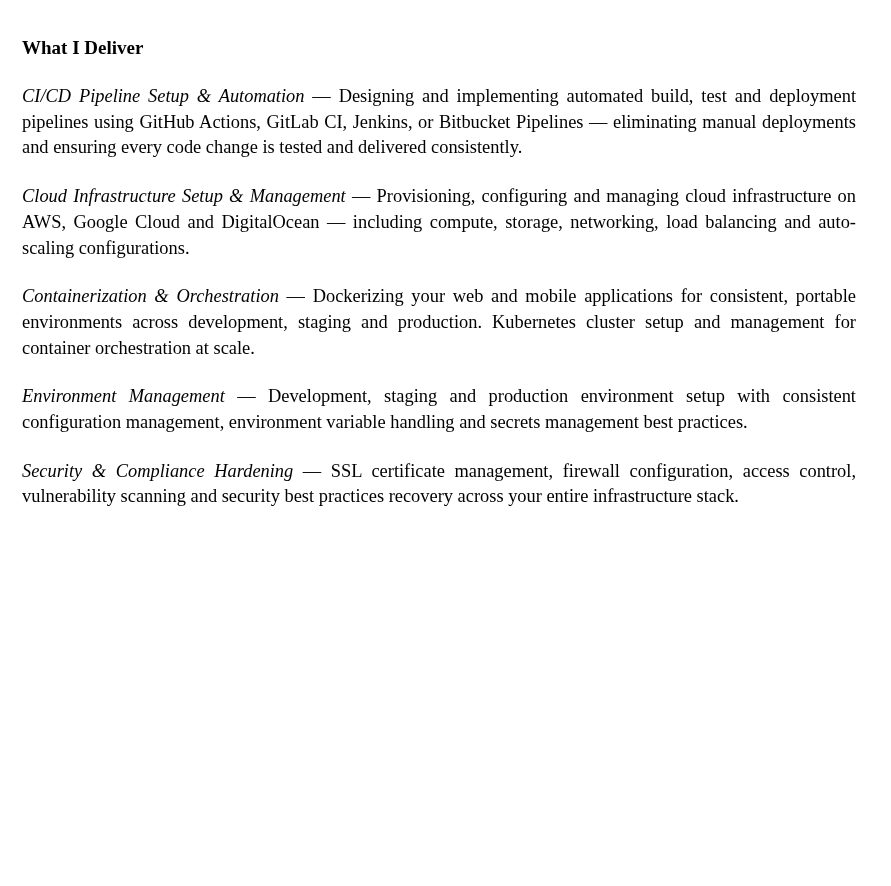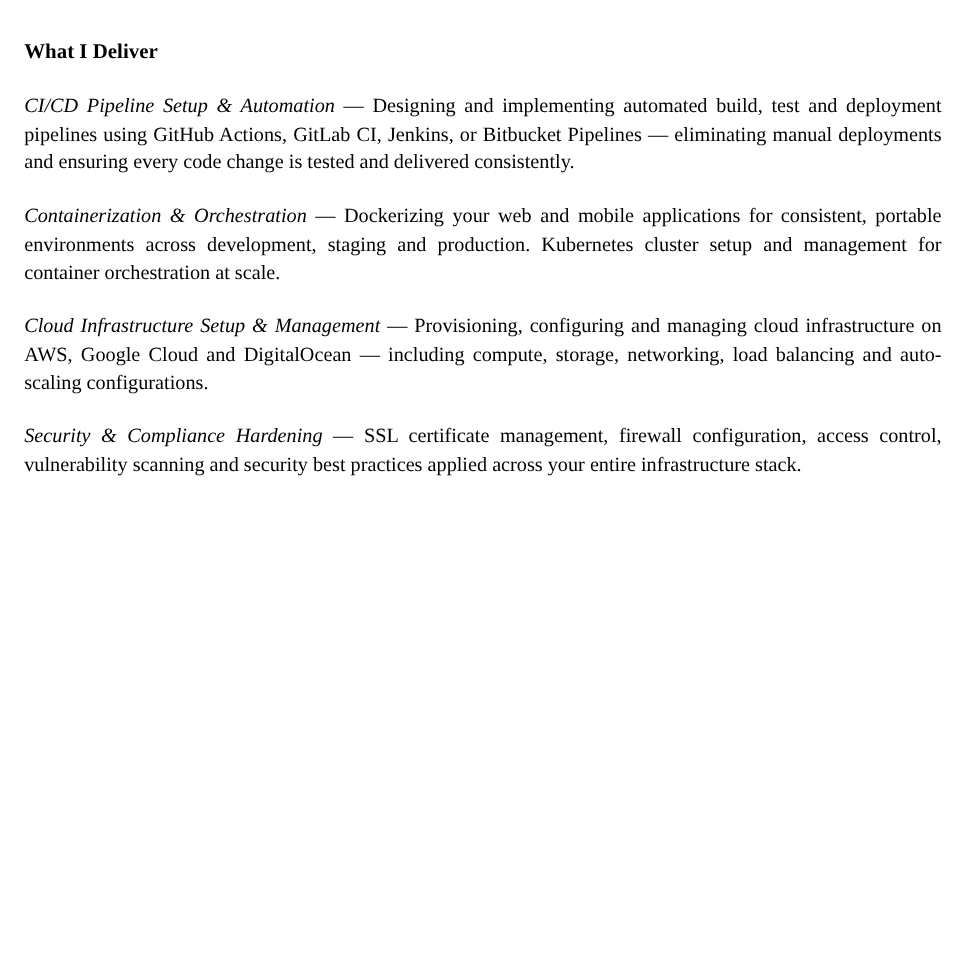--- a/index.html
+++ b/index.html
@@ -44,23 +44,24 @@
 </style>
 </head>
 <body>
 
 <div class="page">
 
   <h1 class="heading">What I Deliver</h1>
 
   <p class="para"><i class="term">CI/CD Pipeline Setup &amp; Automation</i><span class="desc"> — Designing and implementing automated build, test and deployment pipelines using GitHub Actions, GitLab CI, Jenkins, or Bitbucket Pipelines — elimi­nating manual deployments and ensuring every code change is tested and delivered consistently.</span></p>
 
+  <p class="para"><i class="term">Cloud Infrastructure Setup &amp; Management</i><span class="desc"> — Provisioning, configuring and managing cloud infra­structure on AWS, Google Cloud and DigitalOcean — including compute, storage, networking, load balancing and auto-scaling configurations.</span></p>
+
   <p class="para"><i class="term">Containerization &amp; Orchestration</i><span class="desc"> — Dockerizing your web and mobile applications for consistent, portable environments across development, staging and production. Kubernetes cluster setup and management for container orchestration at scale.</span></p>
 
-  <p class="para"><i class="term">Cloud Infrastructure Setup &amp; Management</i><span class="desc"> — Provisioning, configuring and managing cloud infra­structure on AWS, Google Cloud and DigitalOcean — including compute, storage, networking, load balancing and auto-scaling configurations.</span></p>
+
+  <p class="para"><i class="term">Environment Management</i><span class="desc"> — Development, staging and production environment setup with con­sistent configuration management, environment variable handling and secrets management best practices.</span></p>
 
 
-
-
-  <p class="para"><i class="term">Security &amp; Compliance Hardening</i><span class="desc"> — SSL certificate management, firewall configuration, access control, vulnerability scanning and security best practices applied across your entire infrastructure stack.</span></p>
+  <p class="para"><i class="term">Security &amp; Compliance Hardening</i><span class="desc"> — SSL certificate management, firewall configuration, access control, vulnerability scanning and security best practices recovery across your entire infrastructure stack.</span></p>
 
 
 </div>
 
 </body></html>

